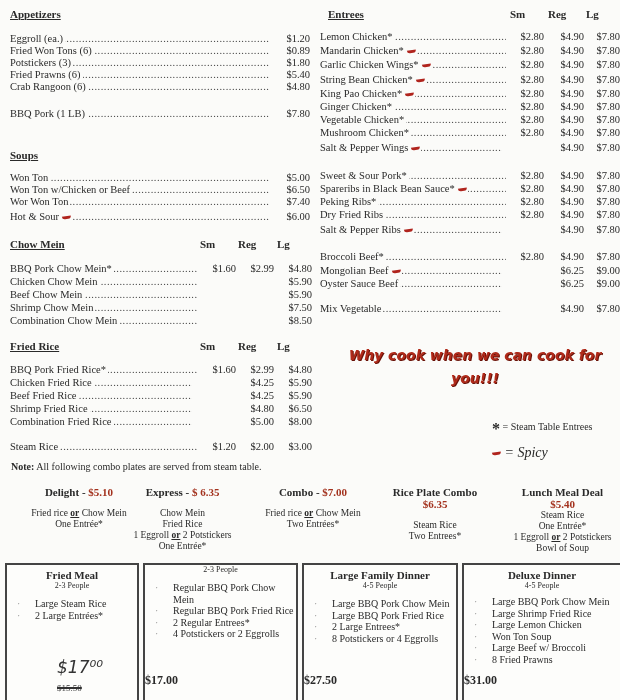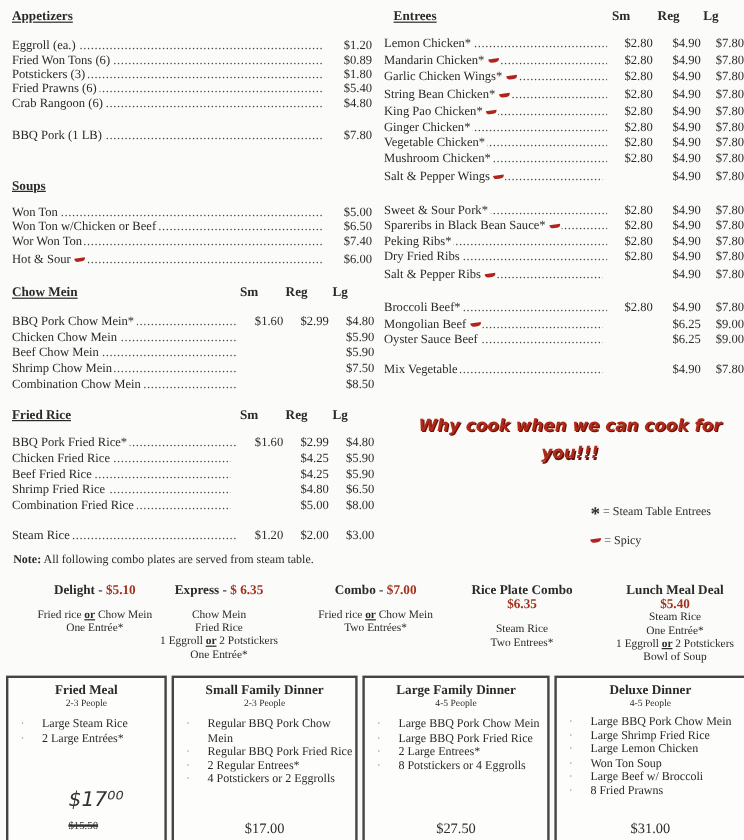--- a/index.html
+++ b/index.html
@@ -23,21 +23,21 @@
   .center { text-align: center; }
   .combo-title { font-weight: bold; font-size: 11px; }
   .red { color: #a3321e; }
   .combo-body { font-size: 9.5px; line-height: 11px; }
   .box { position: absolute; border: 2px solid #444; background: #fdfdfb; box-sizing: border-box; }
   .box-title { font-weight: bold; font-size: 11px; text-align: center; margin-top: 4px; }
   .box-sub { font-size: 8px; text-align: center; }
   .box ul { list-style: none; margin: 8px 0 0 0; padding: 0; font-size: 10px; line-height: 11.5px; }
   .box li { position: relative; padding-left: 28px; }
   .box li::before { content: "\00b7"; position: absolute; left: 10px; color: #999; }
-  .box-price { position: absolute; bottom: 3px; left: 0; right: 0; text-align: center; font-weight: normal; font-size: 12px; }
+  .box-price { position: absolute; bottom: 13px; left: 0; right: 0; font-weight: bold; font-size: 12px; }
   .slogan { font-family: "DejaVu Sans", sans-serif; font-weight: bold; font-style: italic; color: #b02a1a; font-size: 14px; text-shadow: 1px 1px 0 #6a1208; text-align: center; }
   .underline { text-decoration: underline; font-weight: bold; }
 </style>
 </head>
 <body>
 
 <div class="abs hdr" style="left:10px;top:8px;">Appetizers</div>
 <div id="appetizers">
     <div class="row" style="left: 10px; top: 33px; width: 292px;">
       <div class="name" style="width: 260px;"><span class="dots">........................................................................................................................................................................................................</span><span class="lbl"><span class="lbl">Eggroll (ea.)</span></span></div>
@@ -284,21 +284,21 @@
     </div>
   </div>
 
 <div class="abs slogan" style="left:330px;top:347px;width:290px;">Why cook when we can cook for</div>
 <div class="abs slogan" style="left:330px;top:370px;width:290px;">you!!!</div>
 
 <div class="abs" style="left:492px;top:420px;font-size:10px;">
   <span style="font-size:16px;font-weight:bold;vertical-align:-4px;">*</span>
   <span>= Steam Table Entrees</span>
 </div>
-<div class="abs" style="left:490px;top:445px;font-size:10px;">
+<div class="abs" style="left:490px;top:445px;font-size:14px;font-style:italic;">
   <span class="chili"></span>
   <span>= Spicy</span>
 </div>
 
 <div class="abs center" style="left:10px;top:486px;width:100px;margin-left:19px;">
   <div class="combo-title"><span>Delight - </span><span class="red">$5.10</span></div>
   <div class="combo-body" style="margin-top:10px;">
     <div>Fried rice <span class="underline">or</span> Chow Mein</div>
     <div>One Entrée*</div>
   </div>
@@ -342,21 +342,20 @@
   <div class="box-title">Fried Meal</div>
   <div class="box-sub">2-3 People</div>
   <ul>
     <li>Large Steam Rice</li>
     <li>2 Large Entrées*</li>
   </ul>
   <div class="abs" style="left:50px;top:92px;font-family:'DejaVu Sans',sans-serif;font-style:italic;font-size:17px;color:#333;">$17⁰⁰</div>
   <div class="abs" style="left:50px;top:118px;font-size:9px;text-decoration:line-through;text-decoration-thickness:2px;color:#333;">$15.50</div>
 </div>
 <div class="box" style="left:143px;top:563px;width:155px;height:140px;">
-  <div class="box-title">Small Family Dinner</div>
   <div class="box-sub">2-3 People</div>
   <ul>
     <li>Regular BBQ Pork Chow Mein</li>
     <li>Regular BBQ Pork Fried Rice</li>
     <li>2 Regular Entrees*</li>
     <li>4 Potstickers or 2 Eggrolls</li>
   </ul>
   <div class="box-price">$17.00</div>
 </div>
 <div class="box" style="left:302px;top:563px;width:156px;height:140px;">

